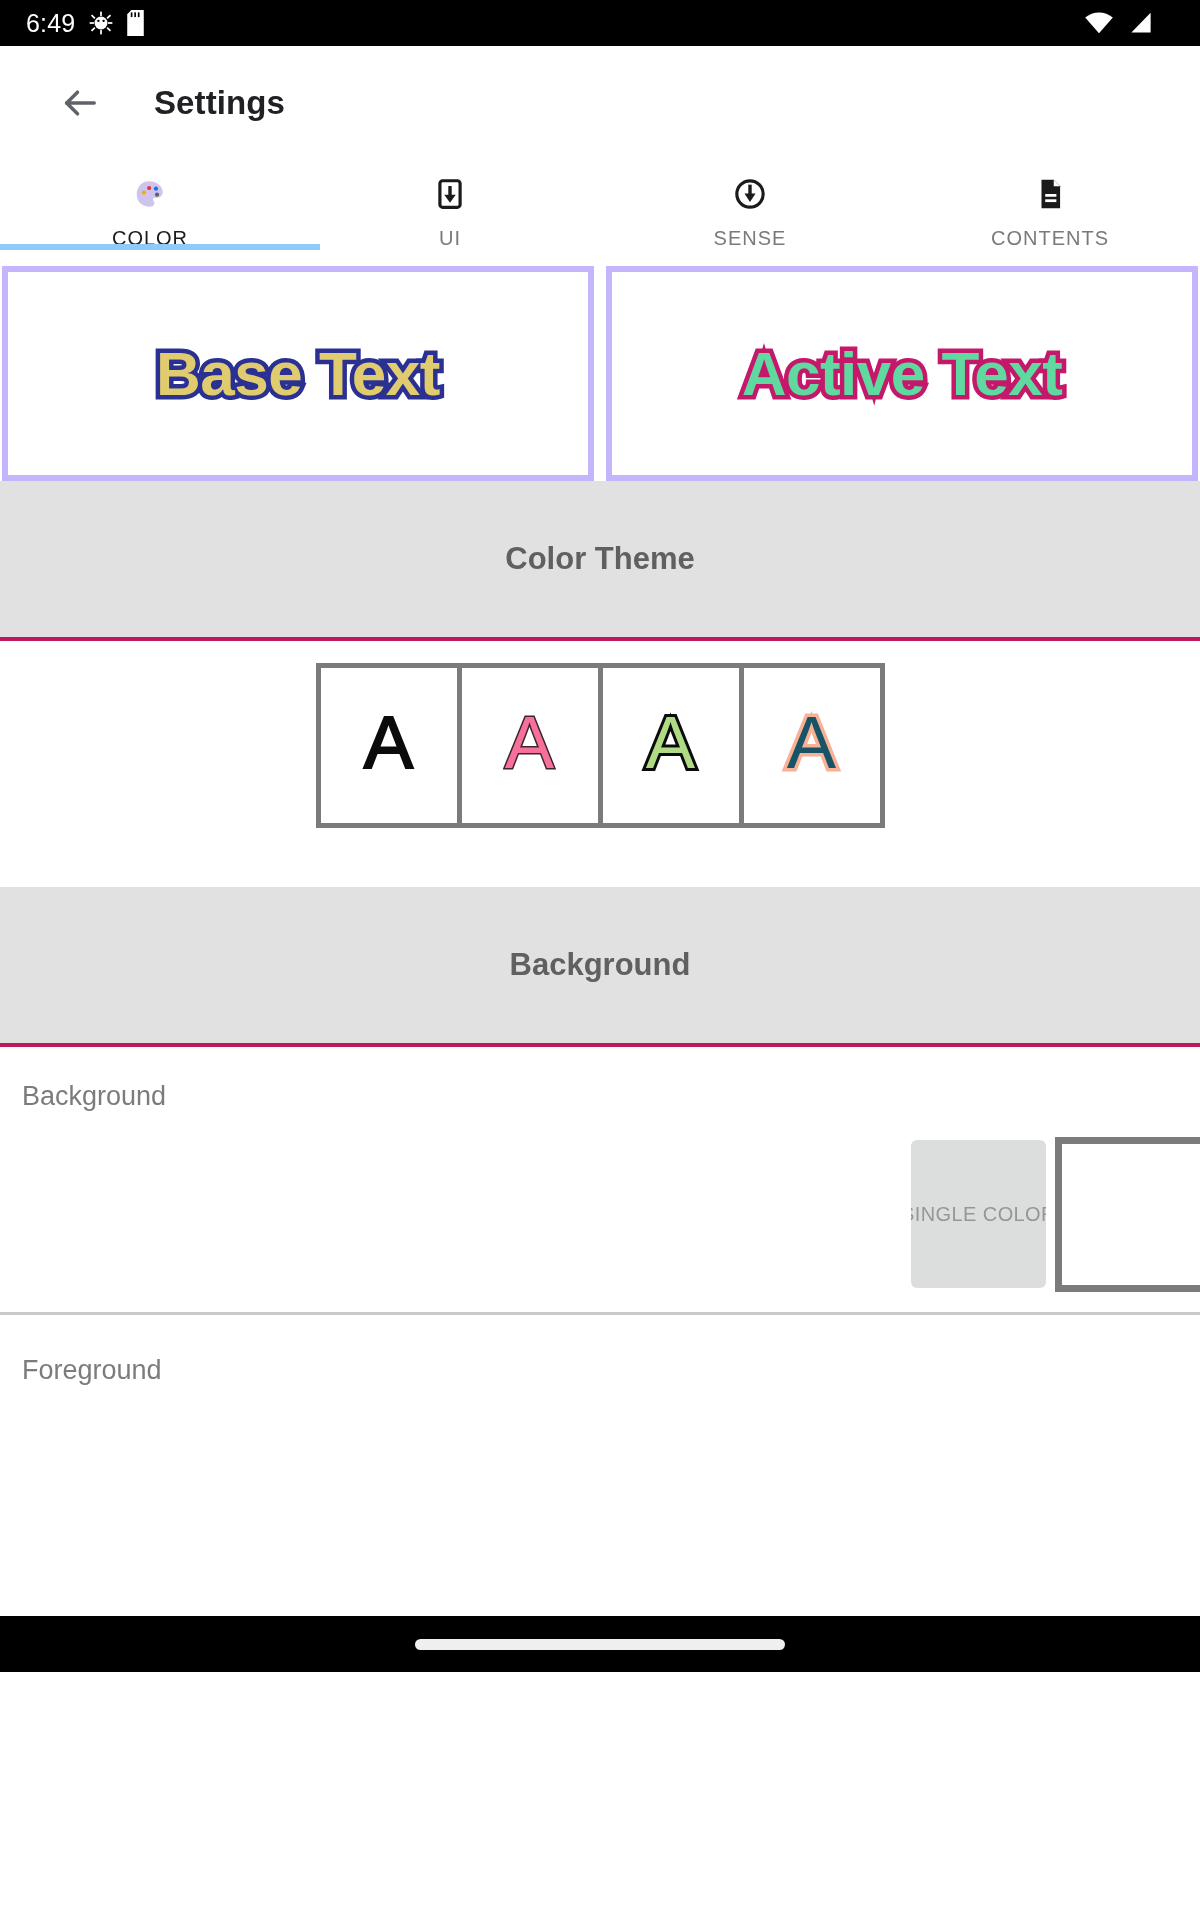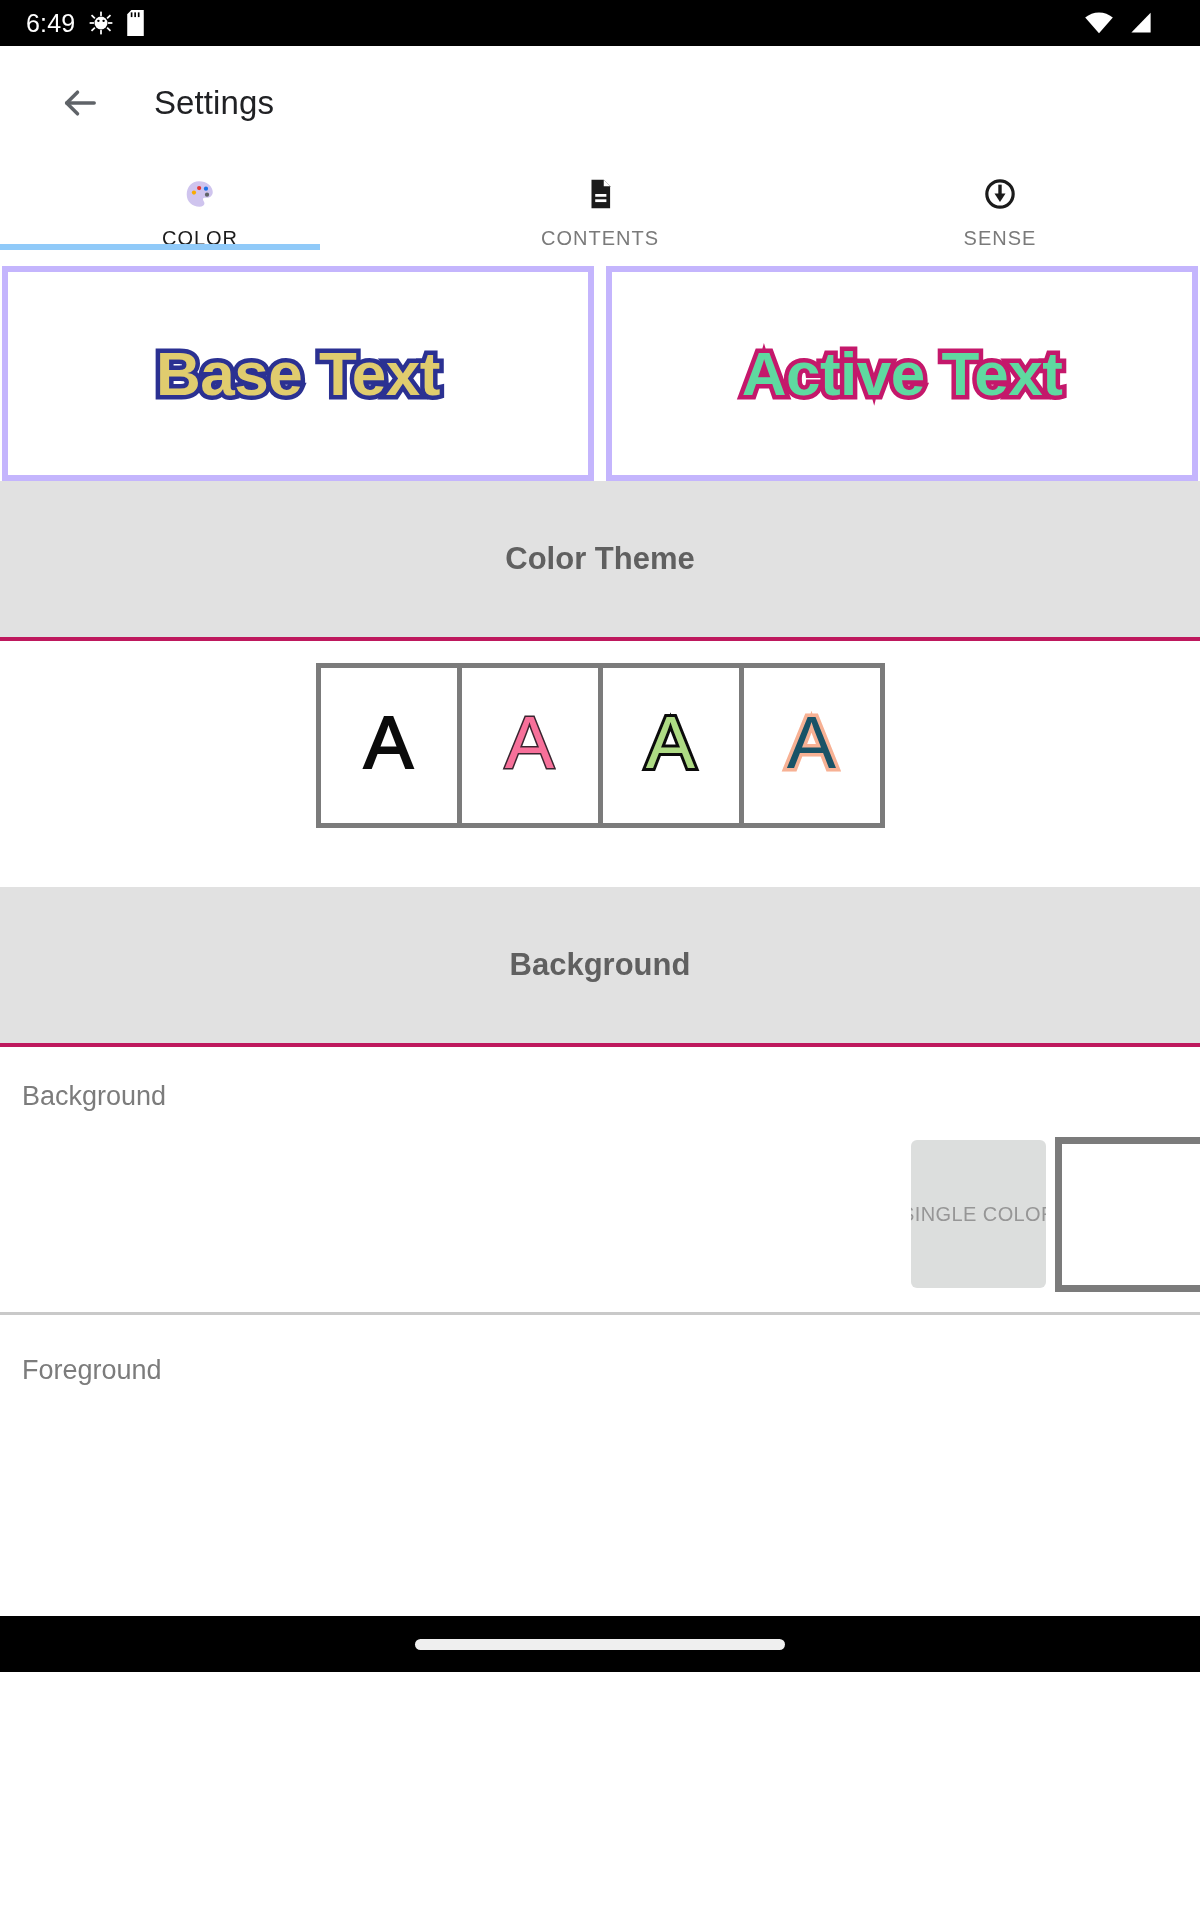--- a/index.html
+++ b/index.html
@@ -63,21 +63,21 @@
     width: 56px;
     height: 56px;
     display: flex;
     align-items: center;
     justify-content: center;
     cursor: pointer;
   }
   .app-title {
     font-size: 33px;
     color: #202124;
-    font-weight: 400;
+    font-weight: 700;
     margin-left: 46px;
     letter-spacing: 0.1px;
   }
 
   
   .tab-bar {
     height: 106px;
     background: #ffffff;
     display: flex;
     align-items: center;
@@ -343,42 +343,52 @@
           <circle cx="15.2" cy="10.4" r="2.0" fill="#e53935"></circle>
           <circle cx="21.6" cy="11.0" r="2.0" fill="#1a73e8"></circle>
           <circle cx="10.3" cy="14.6" r="2.0" fill="#f9ab00"></circle>
           <circle cx="22.6" cy="16.6" r="2.0" fill="#5f6368"></circle>
         </svg>
       </span>
       <span class="tab-label">COLOR</span>
       <div class="tab-indicator"></div>
     </div>
 
+    <div class="tab">
+      <span class="tab-icon">
+        <svg class="icon-svg" width="34" height="34" viewBox="0 0 32 32">
+          <rect x="6.5" y="3.5" width="19" height="25" rx="2.6" fill="none" stroke="#1b1b1b" stroke-width="3"></rect>
+          <rect x="14.4" y="8.5" width="3.2" height="10" fill="#1b1b1b"></rect>
+          <path d="M10.6 16.6 L21.4 16.6 L16 24.2 Z" fill="#1b1b1b"></path>
+        </svg>
+      </span>
+      <span class="tab-label">UI</span>
+    </div>
+
+    <div class="tab">
+      <span class="tab-icon">
+        <svg class="icon-svg" width="34" height="34" viewBox="0 0 32 32">
+          <circle cx="16" cy="16" r="12.4" fill="none" stroke="#1b1b1b" stroke-width="3"></circle>
+          <rect x="14.4" y="7.2" width="3.2" height="11" fill="#1b1b1b"></rect>
+          <path d="M10.8 15.6 L21.2 15.6 L16 23.6 Z" fill="#1b1b1b"></path>
+        </svg>
+      </span>
+      <span class="tab-label">SENSE</span>
+    </div>
 
     <div class="tab">
       <span class="tab-icon">
         <svg class="icon-svg" width="34" height="34" viewBox="0 0 32 32">
           <path d="M8 2.5 H19.5 L25.5 8.8 V29.5 H8 Z" fill="#1b1b1b"></path>
           <path d="M19.5 2.5 L25.5 8.8 H19.5 Z" fill="#ffffff"></path>
           <rect x="11.5" y="16" width="10.5" height="2.6" fill="#ffffff"></rect>
           <rect x="11.5" y="21" width="10.5" height="2.6" fill="#ffffff"></rect>
         </svg>
       </span>
       <span class="tab-label">CONTENTS</span>
-    </div>
-
-    <div class="tab">
-      <span class="tab-icon">
-        <svg class="icon-svg" width="34" height="34" viewBox="0 0 32 32">
-          <circle cx="16" cy="16" r="12.4" fill="none" stroke="#1b1b1b" stroke-width="3"></circle>
-          <rect x="14.4" y="7.2" width="3.2" height="11" fill="#1b1b1b"></rect>
-          <path d="M10.8 15.6 L21.2 15.6 L16 23.6 Z" fill="#1b1b1b"></path>
-        </svg>
-      </span>
-      <span class="tab-label">SENSE</span>
     </div>
 
   </div>
 
   <div class="preview-row">
     <div class="preview-card">
       <span class="preview-text base">Base Text</span>
     </div>
     <div class="preview-card">
       <span class="preview-text active">Active Text</span>

